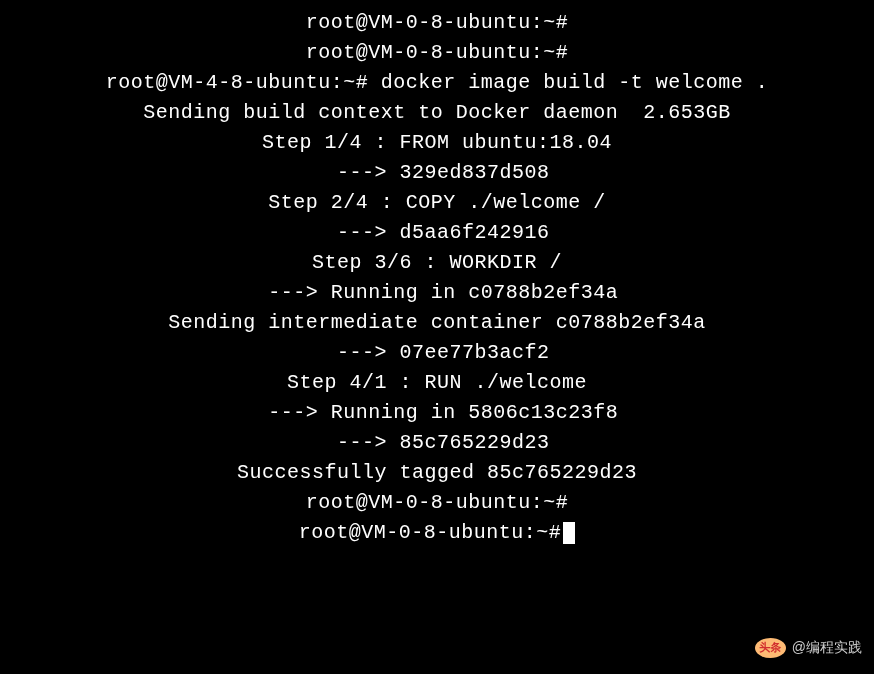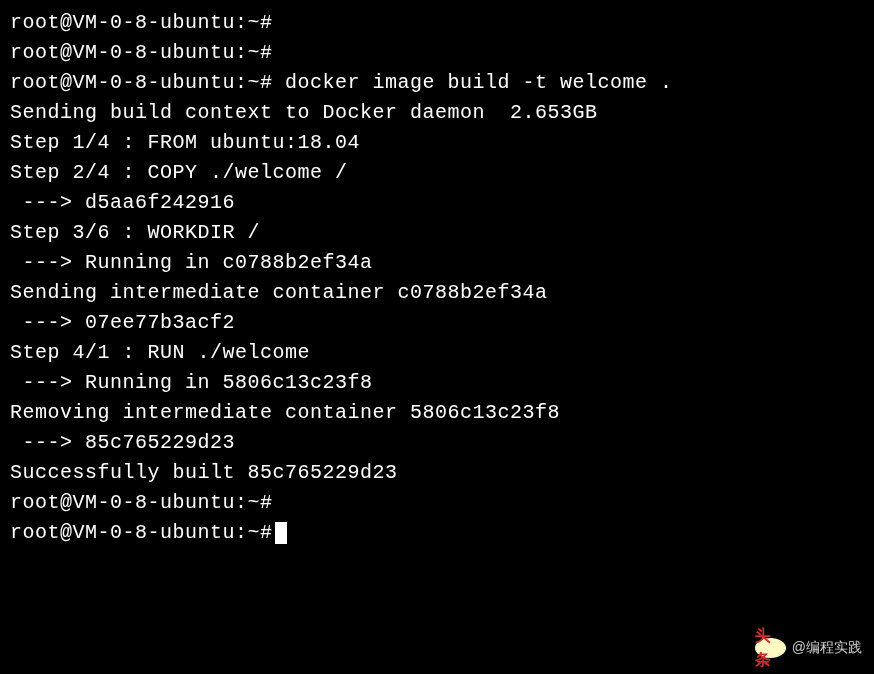--- a/index.html
+++ b/index.html
@@ -16,74 +16,75 @@
       padding: 8px 10px;
       width: 874px;
       height: 674px;
       overflow: hidden;
       position: relative;
       letter-spacing: 0.5px;
     }
     .line {
       white-space: pre;
       font-weight: normal;
+      text-align: center;
     }
     .watermark {
       position: absolute;
       bottom: 16px;
       right: 12px;
       display: flex;
       align-items: center;
       gap: 6px;
       font-family: Arial, sans-serif;
       font-size: 14px;
       color: #cccccc;
       letter-spacing: 0;
     }
     .watermark-logo {
       width: 31px;
       height: 20px;
       border-radius: 50%;
-      background: #fef9c3;
+      background: #fdba74;
       display: flex;
       align-items: center;
       justify-content: center;
-      font-size: 16px;
+      font-size: 11px;
       color: #d12e2e;
       font-weight: bold;
     }
     .cursor-block {
       display: inline-block;
       width: 12px;
       height: 22px;
       background: #ffffff;
       vertical-align: text-bottom;
       margin-left: 2px;
     }
   </style>
 </head>
 <body>
 
 <div>
   <div class="line">root@VM-0-8-ubuntu:~#</div>
   <div class="line">root@VM-0-8-ubuntu:~#</div>
-  <div class="line">root@VM-0-8-ubuntu:~# docker image build -t welcome .</div>
+  <div class="line">root@VM-4-8-ubuntu:~# docker image build -t welcome .</div>
   <div class="line">Sending build context to Docker daemon  2.653GB</div>
   <div class="line">Step 1/4 : FROM ubuntu:18.04</div>
+  <div class="line"> ---&gt; 329ed837d508</div>
   <div class="line">Step 2/4 : COPY ./welcome /</div>
   <div class="line"> ---&gt; d5aa6f242916</div>
   <div class="line">Step 3/6 : WORKDIR /</div>
   <div class="line"> ---&gt; Running in c0788b2ef34a</div>
   <div class="line">Sending intermediate container c0788b2ef34a</div>
   <div class="line"> ---&gt; 07ee77b3acf2</div>
   <div class="line">Step 4/1 : RUN ./welcome</div>
   <div class="line"> ---&gt; Running in 5806c13c23f8</div>
-  <div class="line">Removing intermediate container 5806c13c23f8</div>
   <div class="line"> ---&gt; 85c765229d23</div>
-  <div class="line">Successfully built 85c765229d23</div>
+  <div class="line">Successfully tagged 85c765229d23</div>
   <div class="line">root@VM-0-8-ubuntu:~#</div>
   <div class="line"><span>root@VM-0-8-ubuntu:~#</span><span class="cursor-block"></span></div>
 </div>
 
 <div class="watermark">
   <div class="watermark-logo">头条</div>
   <span>@编程实践</span>
 </div>
 
 </body></html>

